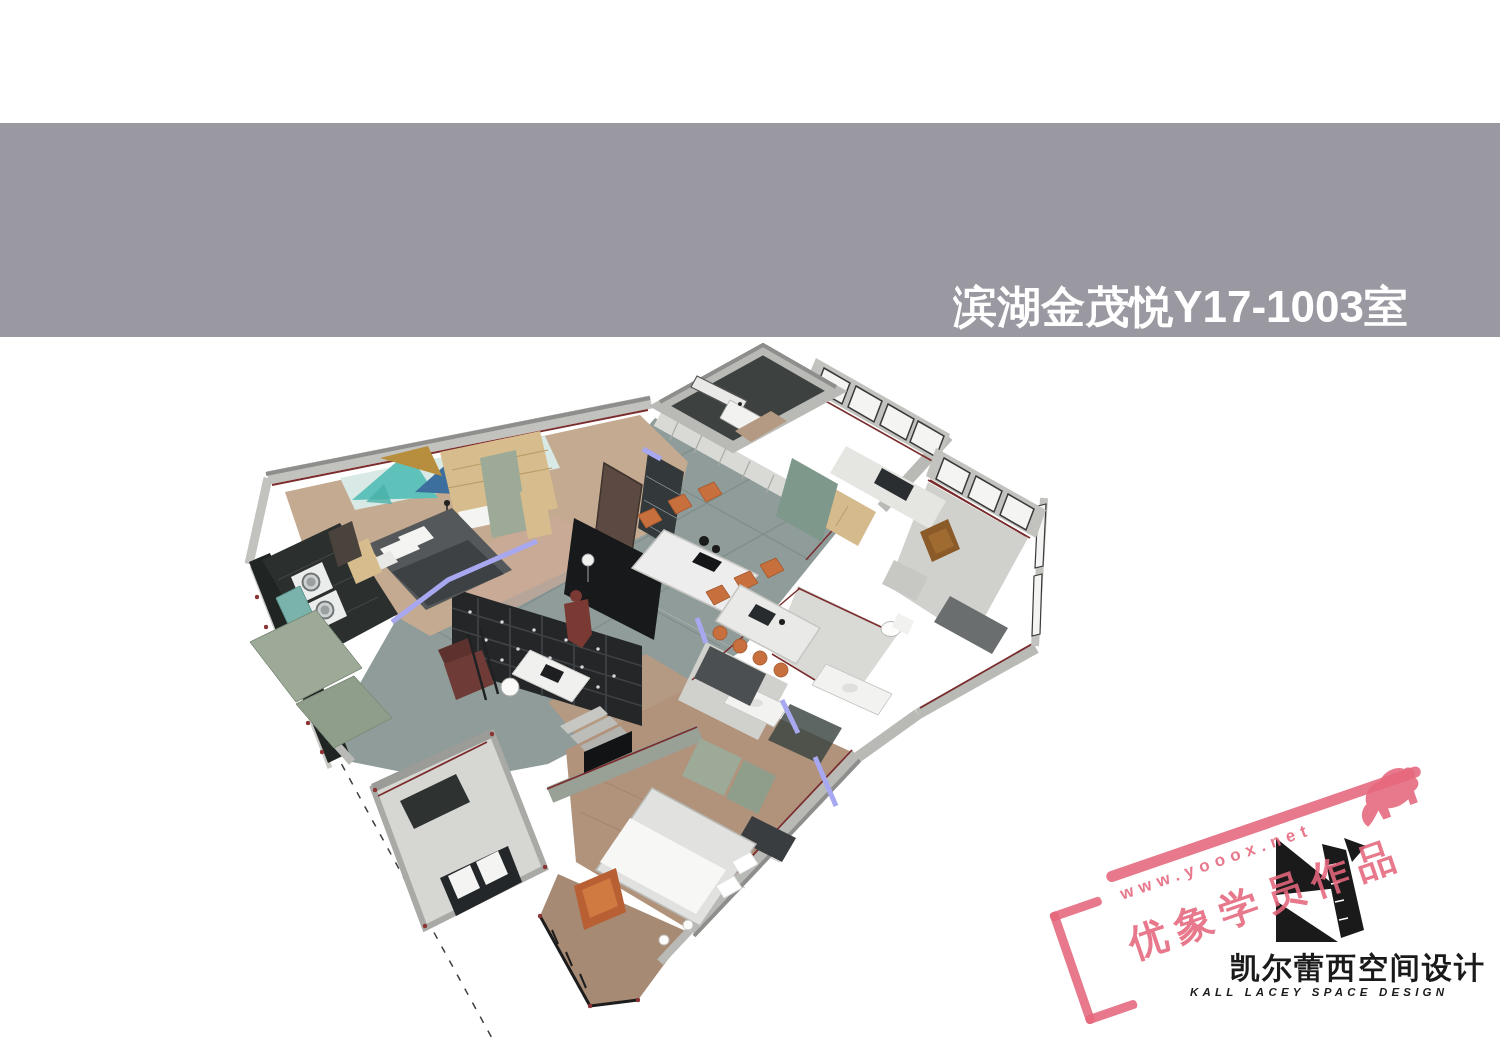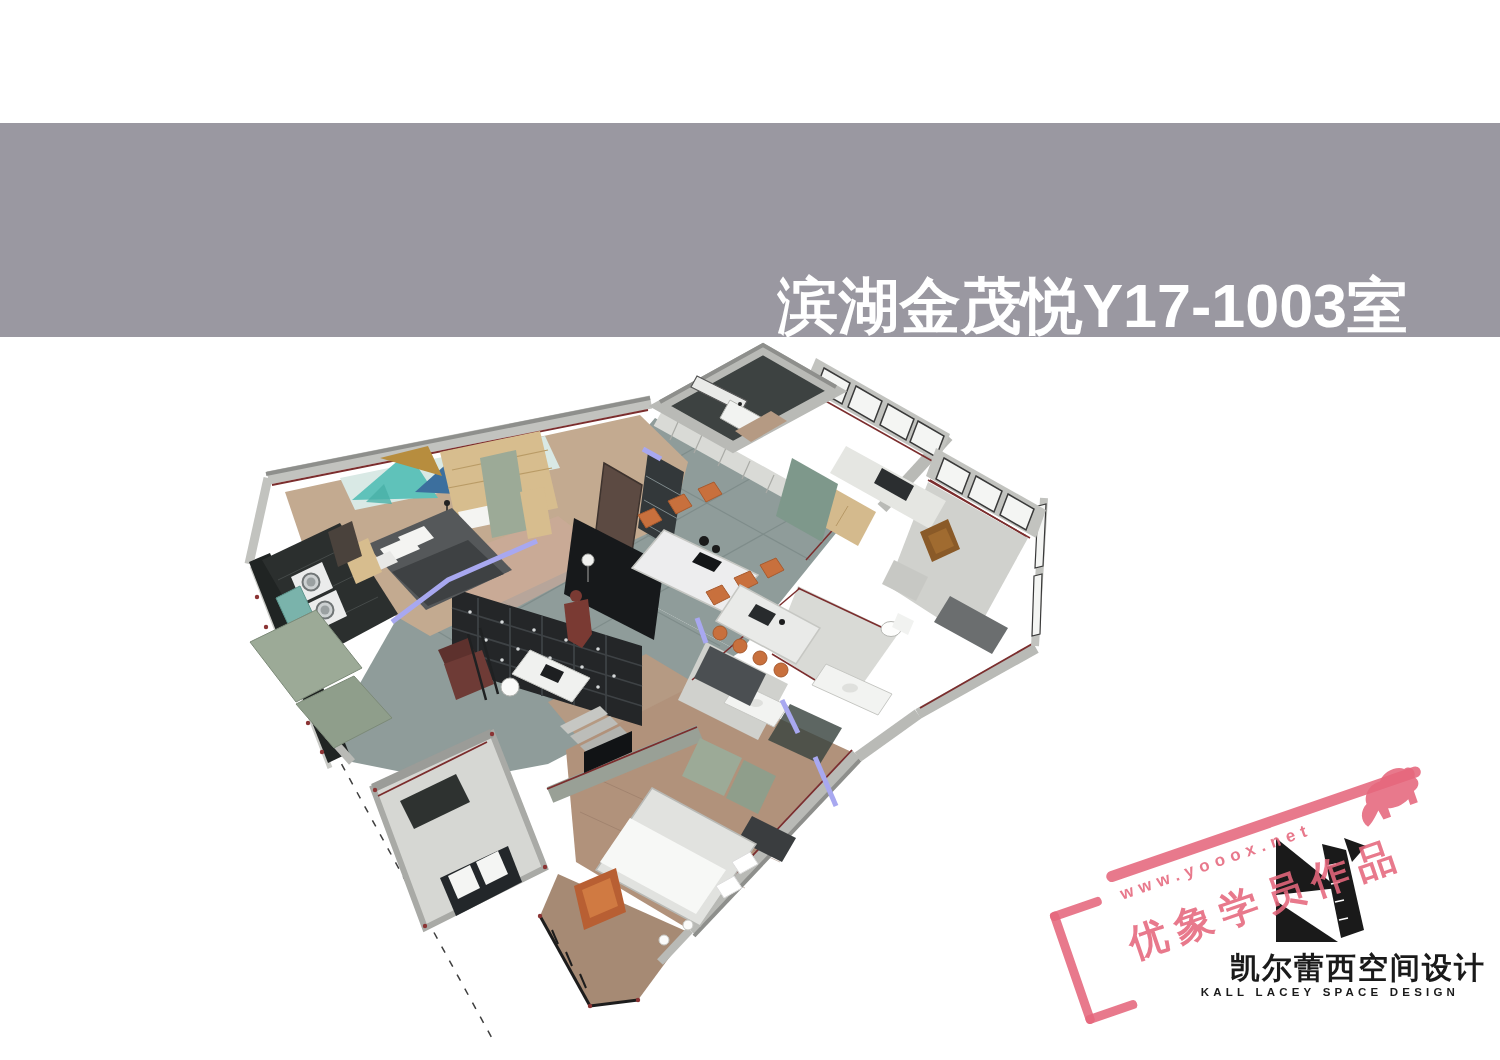--- a/index.html
+++ b/index.html
@@ -1,30 +1,30 @@
 <!DOCTYPE html>
 <html><head>
 <meta charset="utf-8">
 <style>
   html,body{margin:0;padding:0;}
   body{width:1500px;height:1060px;position:relative;background:#ffffff;overflow:hidden;
        font-family:"Liberation Sans","DejaVu Sans",sans-serif;}
   .banner{position:absolute;left:0;top:123px;width:1500px;height:214px;background:#9a98a1;}
   .banner .line{position:absolute;color:#ffffff;font-weight:700;white-space:nowrap;
        font-family:"Liberation Sans","DejaVu Sans",sans-serif;}
-  .banner .l1{top:153px;right:92px;font-size:61px;line-height:61px;}
+  .banner .l1{top:153px;right:92px;font-size:44px;line-height:61px;}
   .banner .l2{top:237px;right:127px;font-size:60px;line-height:60px;}
   #model-svg{position:absolute;left:0;top:0;width:1500px;height:1060px;}
   
   .logo{position:absolute;left:1180px;top:818px;width:300px;height:200px;}
   .logo svg{position:absolute;left:0;top:0;}
   .logo .cn{position:absolute;left:26px;top:134px;width:280px;text-align:right;
       font-size:30px;font-weight:700;letter-spacing:2px;color:#1a1a1a;line-height:32px;}
-  .logo .en{position:absolute;left:10px;top:168px;width:280px;text-align:center;
-      font-size:11.5px;font-weight:700;letter-spacing:4.2px;color:#1a1a1a;}
+  .logo .en{position:absolute;left:10px;top:168px;width:280px;
+      font-size:11.5px;font-weight:700;letter-spacing:4.2px;color:#1a1a1a;font-style:italic;}
   
   .stamp{position:absolute;left:1050px;top:798px;width:430px;height:190px;
       transform:rotate(-19deg);transform-origin:50% 50%;pointer-events:none;}
   .stamp .pink{color:rgba(229,102,124,0.88);}
   .stamp .bar{position:absolute;left:70px;top:24px;width:332px;height:11px;border-radius:6px;
       background:rgba(229,102,124,0.88);}
   .stamp .vbar{position:absolute;left:4px;top:44px;width:9px;height:118px;border-radius:4px;
       background:rgba(229,102,124,0.88);}
   .stamp .arm-t{position:absolute;left:4px;top:44px;width:54px;height:9px;border-radius:4px;
       background:rgba(229,102,124,0.88);}

